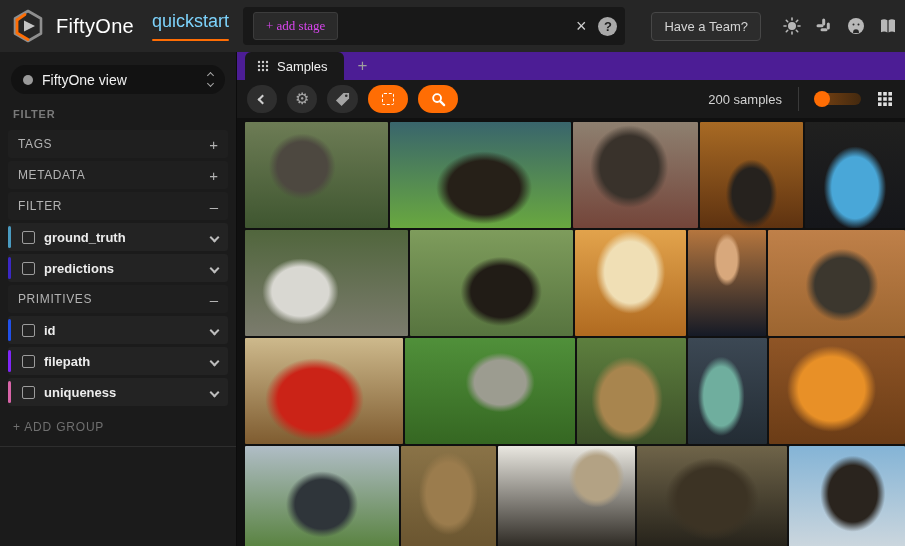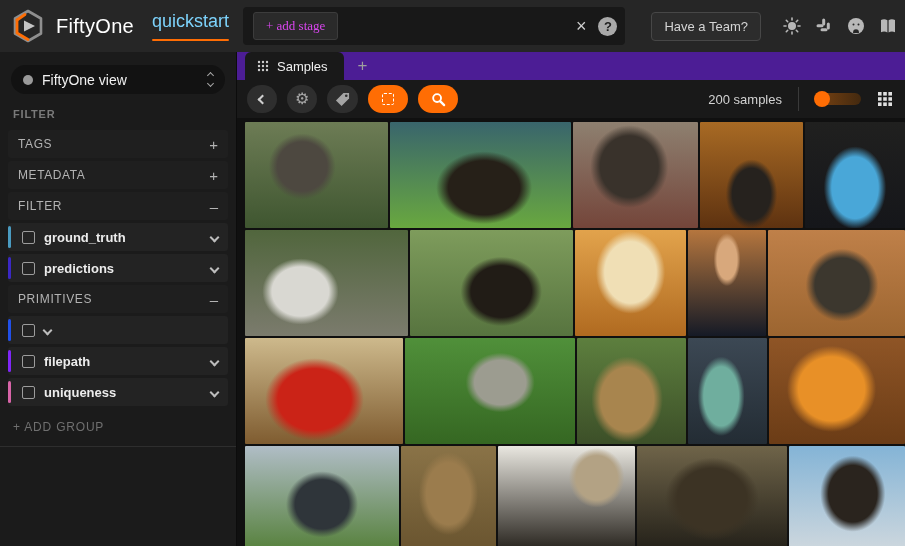--- a/index.html
+++ b/index.html
@@ -173,20 +173,21 @@
             <span class="field-label">predictions</span>
             <span class="chev"></span>
           </div>
           <div class="srow header-row">
             <span class="sec-label">PRIMITIVES</span>
             <span class="sec-toggle">–</span>
           </div>
           <div class="srow">
             <span class="field-bar" style="background: rgb(33, 80, 232);"></span>
             <span class="cbox"></span>
+            <span class="field-label">id</span>
             <span class="chev"></span>
           </div>
           <div class="srow">
             <span class="field-bar" style="background: rgb(128, 38, 248);"></span>
             <span class="cbox"></span>
             <span class="field-label">filepath</span>
             <span class="chev"></span>
           </div>
           <div class="srow">
             <span class="field-bar" style="background: rgb(216, 100, 168);"></span>

